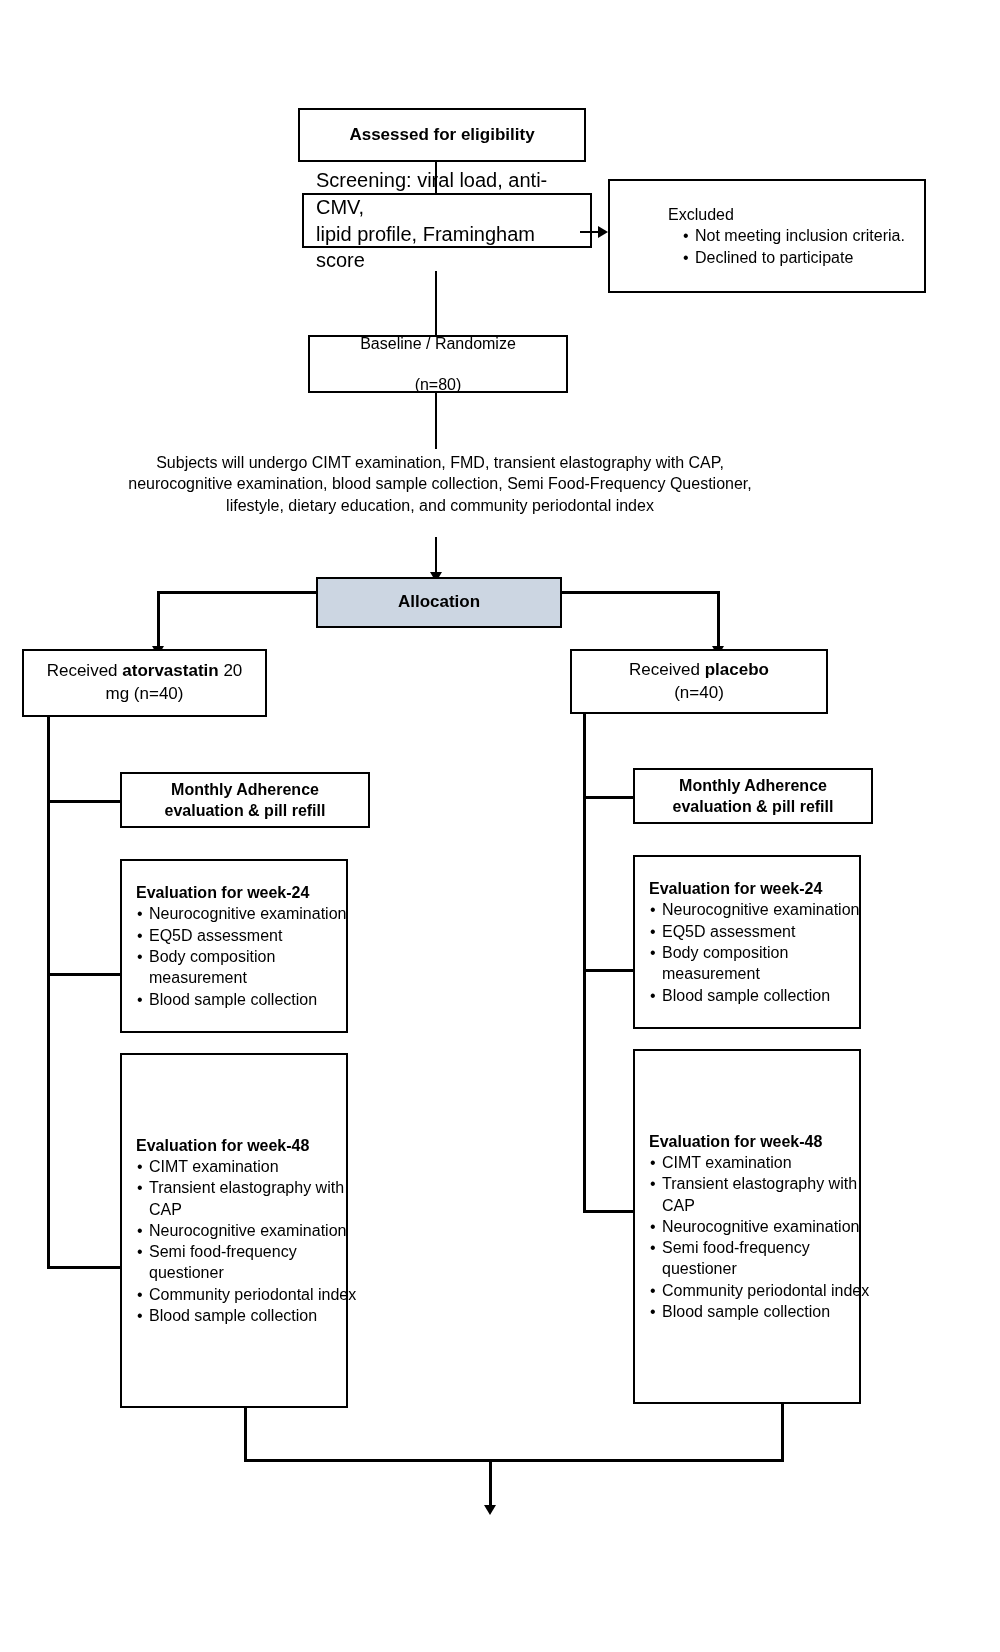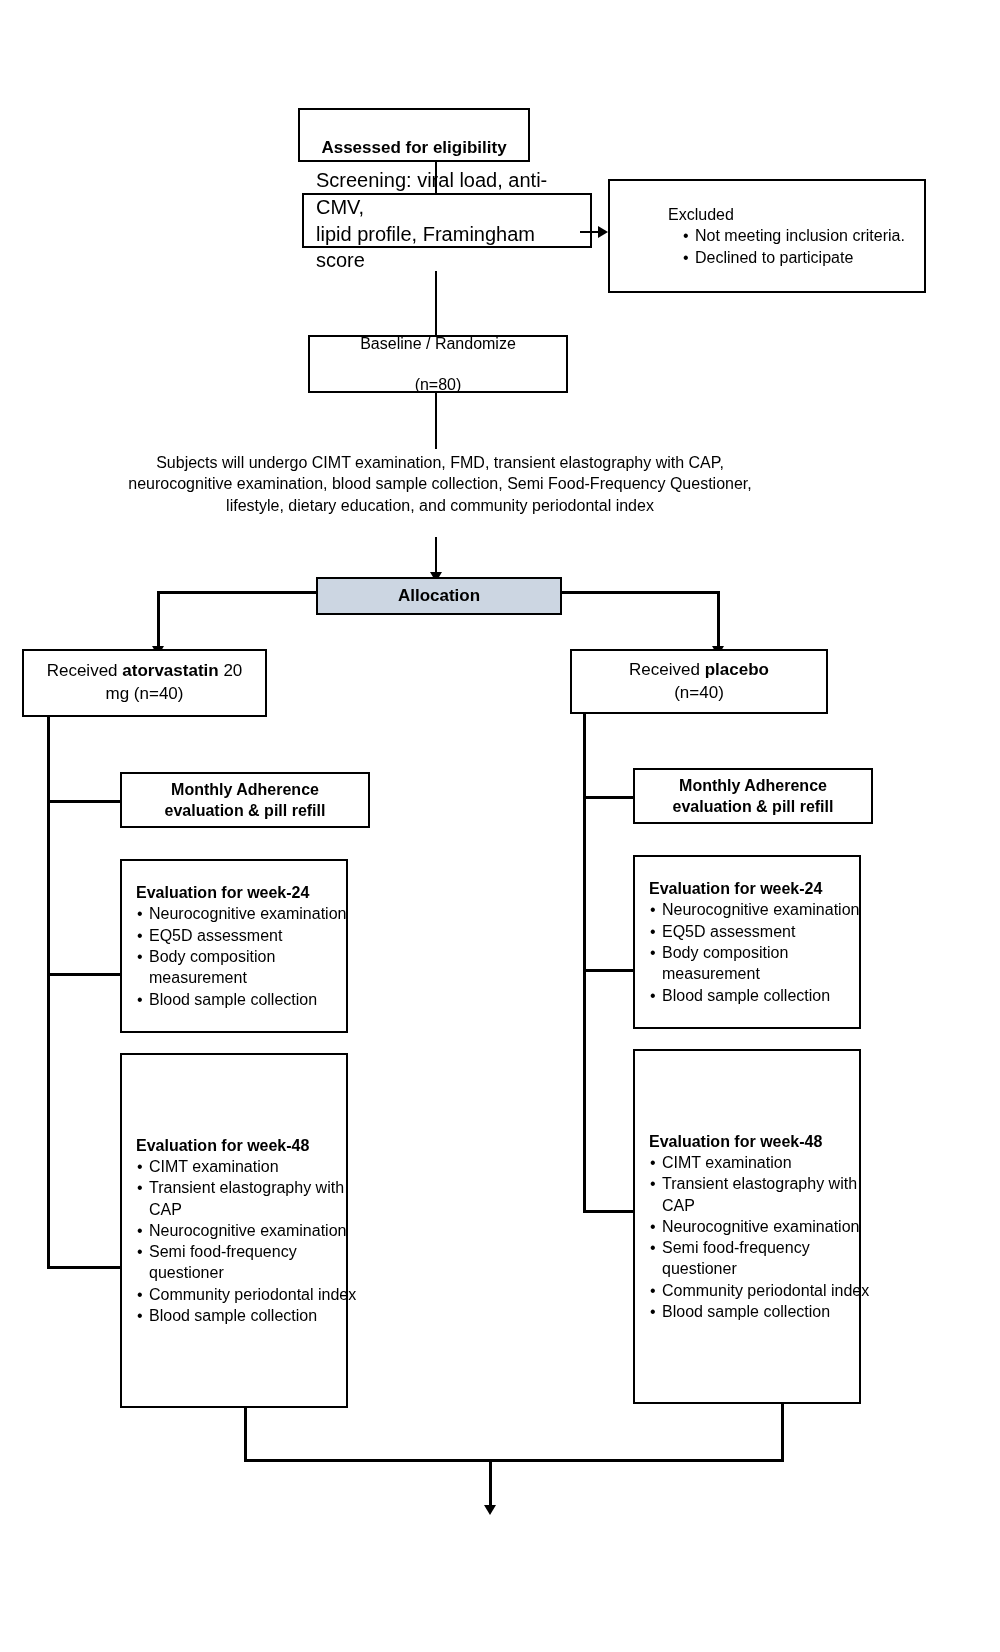--- a/index.html
+++ b/index.html
@@ -77,21 +77,21 @@
     text-align:center;
     line-height:1.45;
   }
 </style>
 </head>
 <body>
 
 <div id="canvas">
 
 
-  <div class="box center" style="left:298px;top:108px;width:232px;height:54px;font-size:17px;font-weight:bold;justify-content:flex-end;">
+  <div class="box center" style="left:298px;top:108px;width:288px;height:54px;font-size:17px;font-weight:bold;">
     <span class="txt">Assessed for eligibility</span>
   </div>
 
   <div class="vline" style="left:435px;top:162px;height:31px;"></div>
 
   <div class="box left" style="left:302px;top:193px;width:290px;height:55px;font-size:20px;">
     <div class="pad">
       <span class="txt">Screening: viral load, anti-CMV,</span>
       <span class="txt">lipid profile, Framingham score</span>
     </div>
@@ -127,21 +127,21 @@
 
   <div class="vline" style="left:435px;top:537px;height:42px;"></div>
   <div class="arrow-down" style="left:430px;top:572px;"></div>
 
   <div class="hline thick" style="left:157px;top:591px;width:563px;"></div>
   <div class="vline thick" style="left:157px;top:591px;height:59px;"></div>
   <div class="arrow-down" style="left:152px;top:646px;"></div>
   <div class="vline thick" style="left:717px;top:591px;height:59px;"></div>
   <div class="arrow-down" style="left:712px;top:646px;"></div>
 
-  <div class="box center shaded" style="left:316px;top:577px;width:246px;height:38px;font-size:17px;font-weight:bold;">
+  <div class="box center shaded" style="left:316px;top:577px;width:246px;height:51px;font-size:17px;font-weight:bold;">
     <span class="txt">Allocation</span>
   </div>
 
   <div class="box center" style="left:22px;top:649px;width:245px;height:68px;font-size:17px;">
     <span class="txt"><span>Received </span><span class="b-title">atorvastatin</span><span> 20</span></span>
     <span class="txt">mg (n=40)</span>
   </div>
 
   <div class="vline thick" style="left:47px;top:717px;height:551px;"></div>
 

